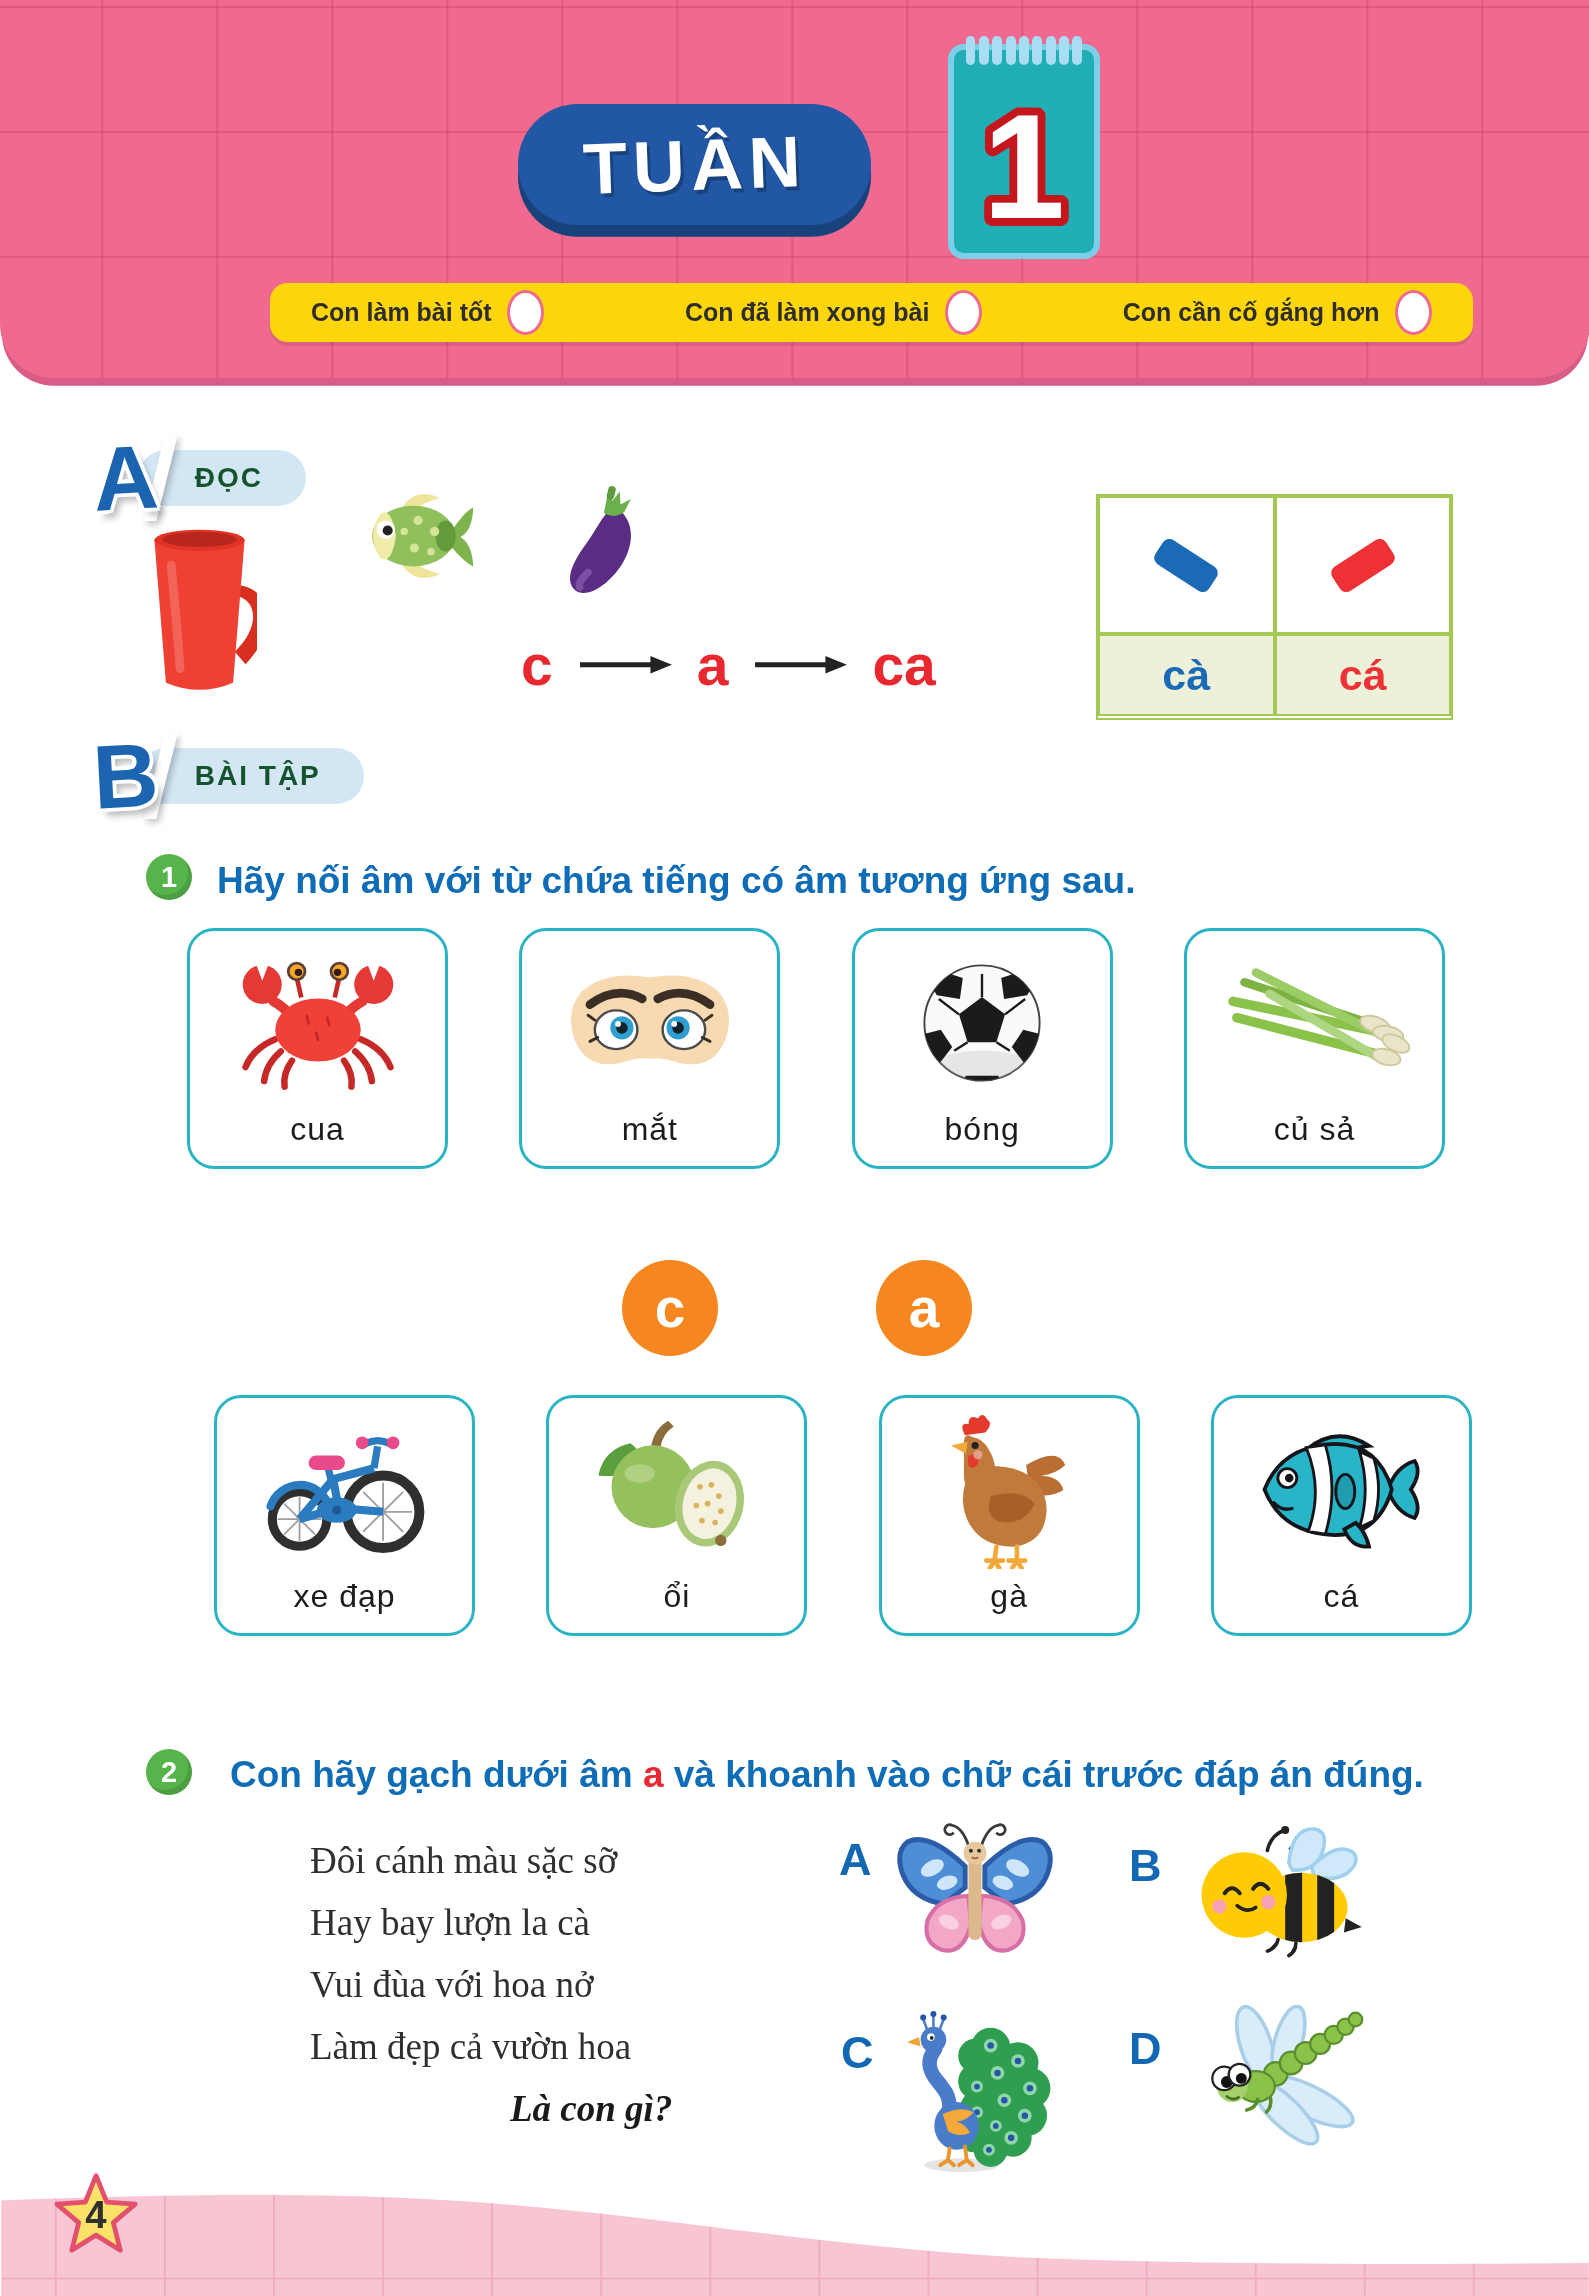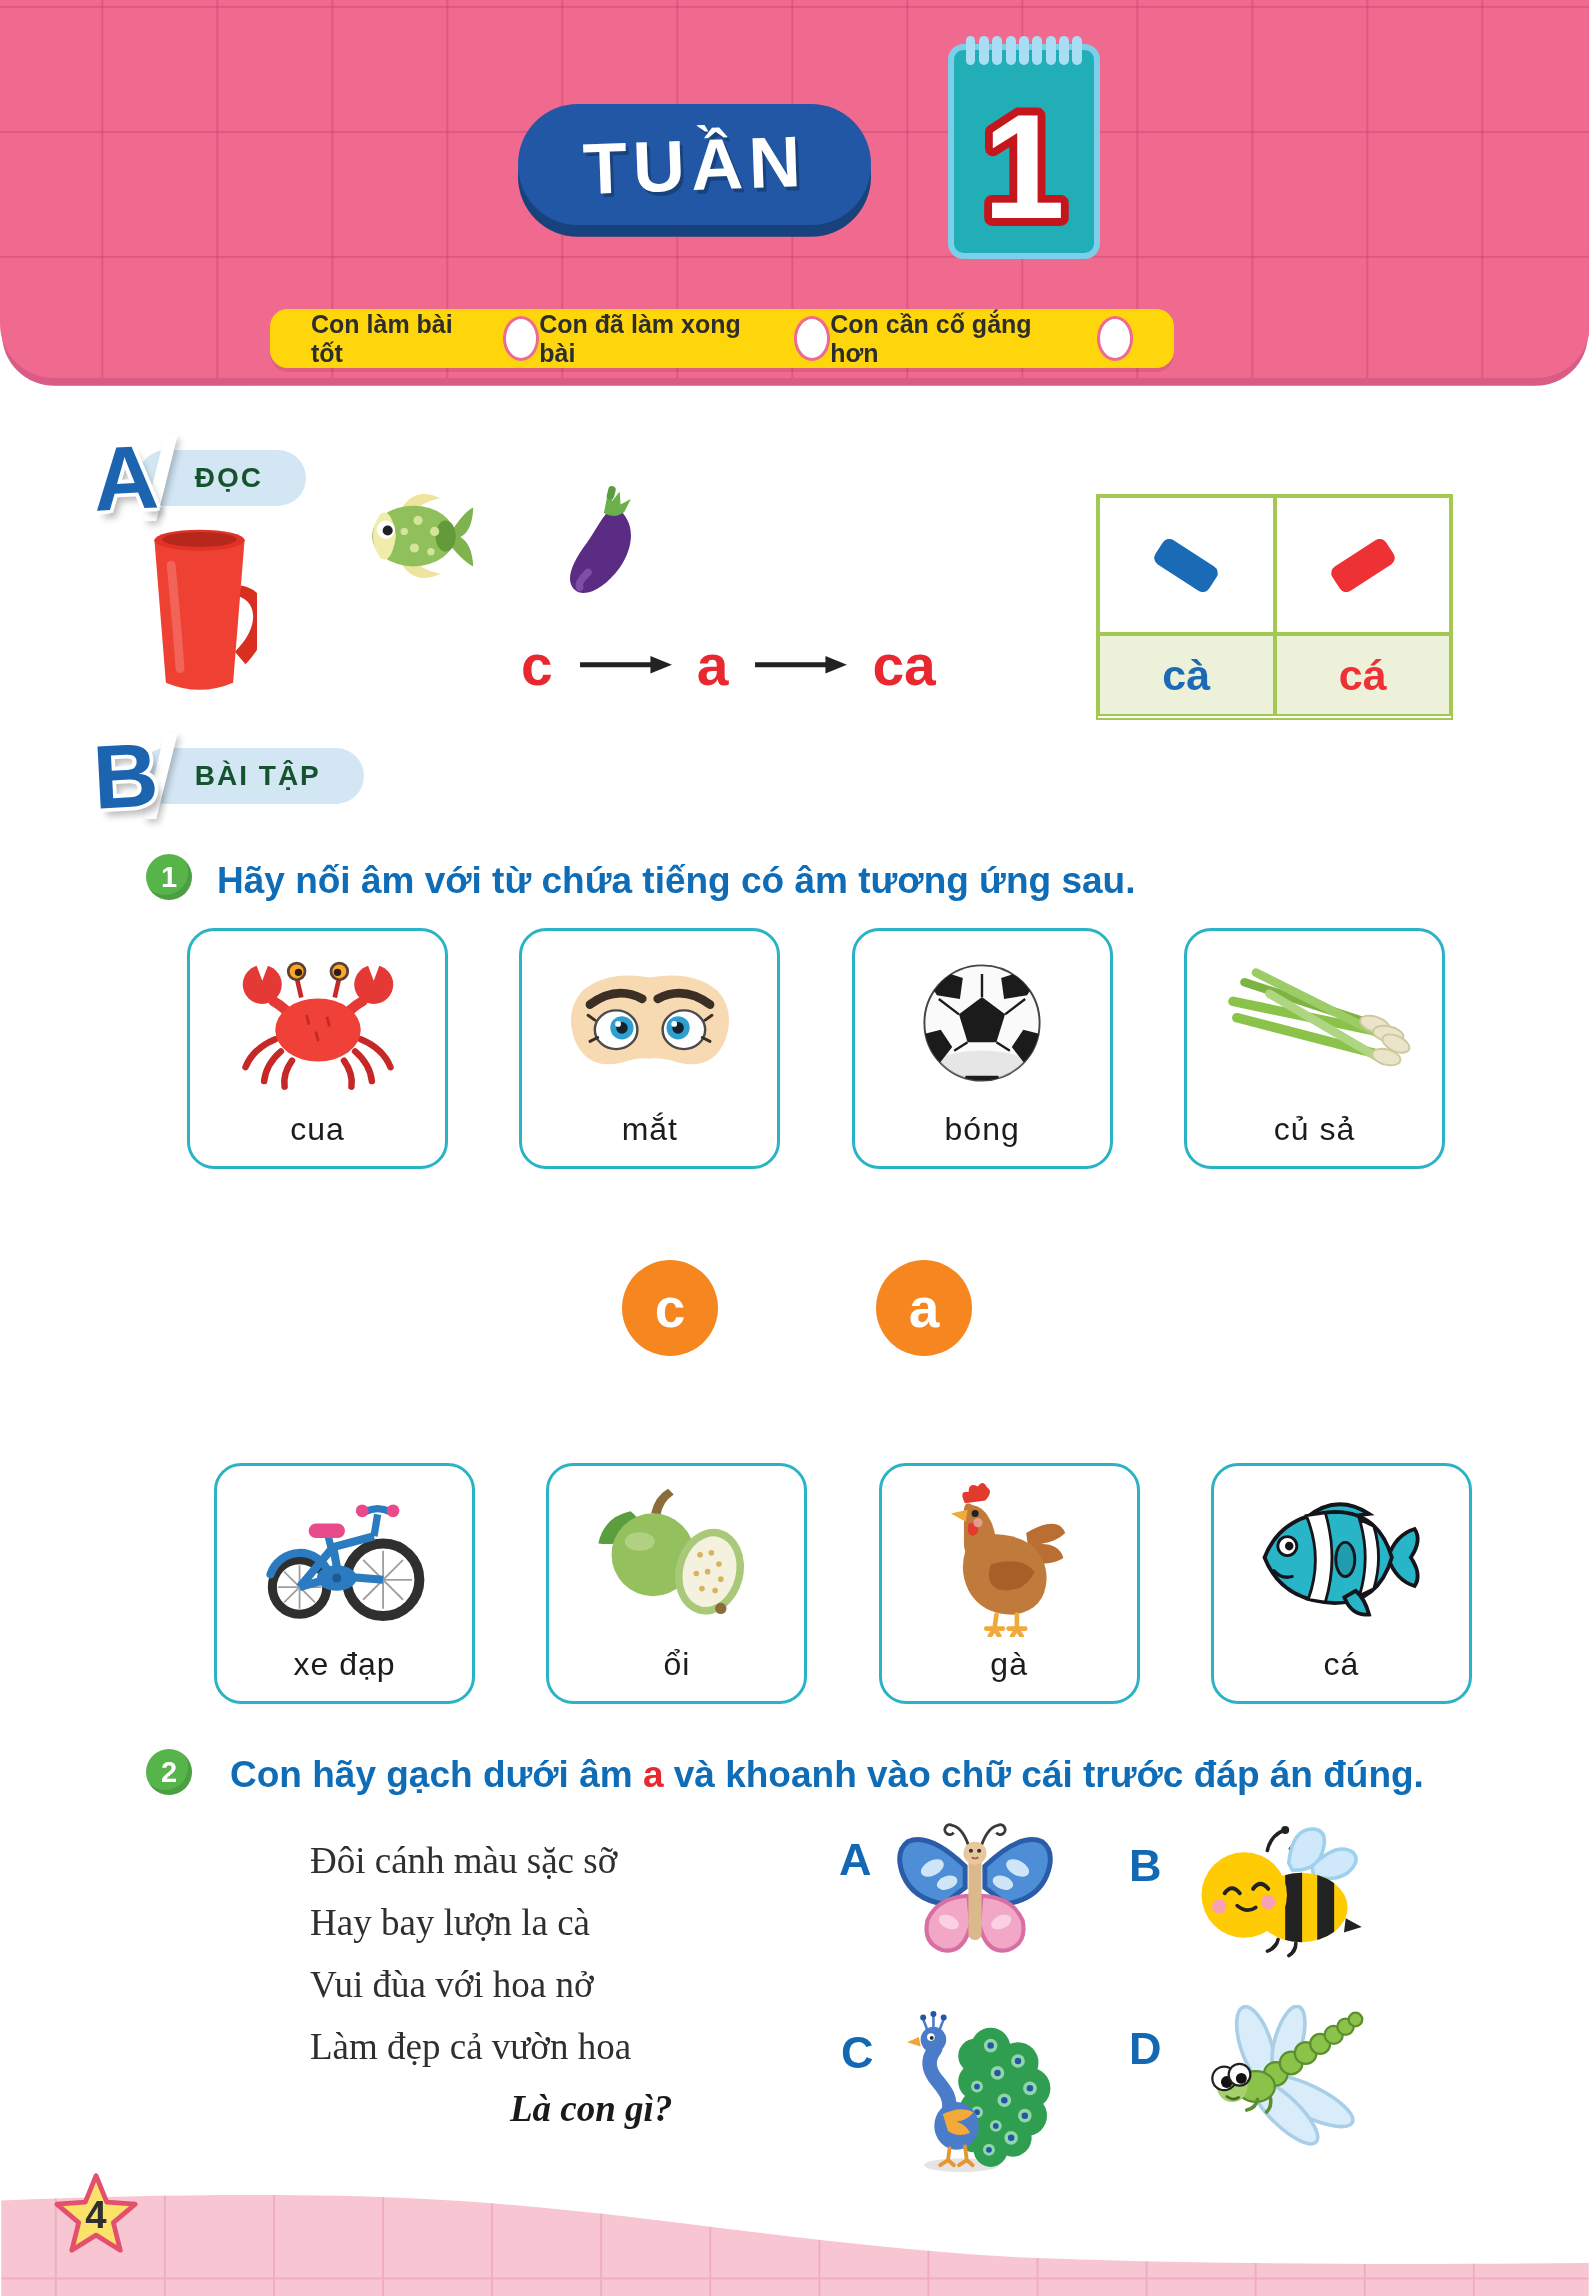--- a/index.html
+++ b/index.html
@@ -17,23 +17,23 @@
     border-radius:60px;box-shadow:0 11.7px 0 #18427c;display:flex;align-items:center;justify-content:center;}
   .week-badge span{color:#fff;font-size:72px;font-weight:800;letter-spacing:5.9px;transform:rotate(-2deg);
     text-shadow:2.9px 3.9px 0 #18427c;}
   .notepad{position:absolute;left:948px;top:44px;width:152px;height:215px;background:#22aeb6;
     border:6.8px solid #7ccfe9;border-radius:15.6px;box-sizing:border-box;}
   .rings{position:absolute;top:-13.7px;left:11.7px;right:11.7px;display:flex;justify-content:space-between;}
   .ring{width:9.8px;height:29px;background:#a8ddf3;border-radius:4.9px;}
   .notepad svg.num{position:absolute;left:0;top:7.8px;width:138px;height:191px;}
   .notepad-num{font-size:150px;font-weight:bold;fill:#fff;stroke:#c5161d;stroke-width:16px;
     paint-order:stroke;stroke-linejoin:round;font-family:"Liberation Sans",sans-serif;}
-  .banner{position:absolute;left:270px;top:283px;width:904px;height:59px;background:#ffd60b;
+  .banner{position:absolute;left:270px;top:283px;width:1203px;height:59px;background:#ffd60b;
     border-radius:17.6px;display:flex;align-items:center;justify-content:space-between;
-    padding:0 41px;box-sizing:border-box;box-shadow:0 3.9px 0 rgba(0,0,0,.08);margin-top:26px;}
+    padding:0 41px;box-sizing:border-box;box-shadow:0 3.9px 0 rgba(0,0,0,.08);}
   .banner-item{display:flex;align-items:center;gap:15.6px;}
   .banner-label{font-size:25px;font-weight:700;color:#2d2d2d;}
   .banner-circle{width:37px;height:45px;background:#fff;border:3.9px solid #ee6a93;border-radius:50%;box-sizing:border-box;}
 
   
   .section-badge{position:absolute;display:flex;align-items:center;}
   .badge-a{left:93px;top:433px;}
   .badge-b{left:93px;top:731px;}
   .section-letter{font-size:90px;font-weight:800;color:#1d64b0;z-index:3;line-height:1;
     transform:rotate(-3deg);
@@ -66,21 +66,21 @@
     box-shadow:inset -3.9px -4.9px 0 rgba(0,0,0,.12);}
   #ex1-num{left:146px;top:854px;}
   #ex2-num{left:146px;top:1749px;}
   .ex-prompt{position:absolute;font-size:37px;font-weight:800;color:#0f6cb6;white-space:nowrap;}
   #ex1-prompt{left:217px;top:860px;}
   #ex2-prompt{left:230px;top:1754px;}
   .hl{color:#e8272e;}
 
   .card-row{position:absolute;left:187px;width:1258px;display:flex;justify-content:space-between;}
   #row1{top:928px;}
-  #row2{top:1463px;padding-left:27px;}
+  #row2{top:1395px;padding-left:27px;}
   .pcard{width:261px;height:241px;background:#fff;border:3.9px solid #2ab3c5;border-radius:27px;
     box-sizing:border-box;position:relative;}
   .pcard .art{position:absolute;top:9.8px;left:0;right:0;height:164px;display:flex;align-items:center;justify-content:center;}
   .pcard .label{position:absolute;left:0;right:0;bottom:17.6px;text-align:center;font-size:32px;color:#1c1c1c;letter-spacing:1px;}
 
   .token{position:absolute;width:96px;height:96px;border-radius:50%;background:#f6861f;color:#fff;
     font-size:55px;font-weight:800;display:flex;align-items:center;justify-content:center;}
   #token-c{left:622px;top:1260px;}
   #token-a{left:876px;top:1260px;}
 

